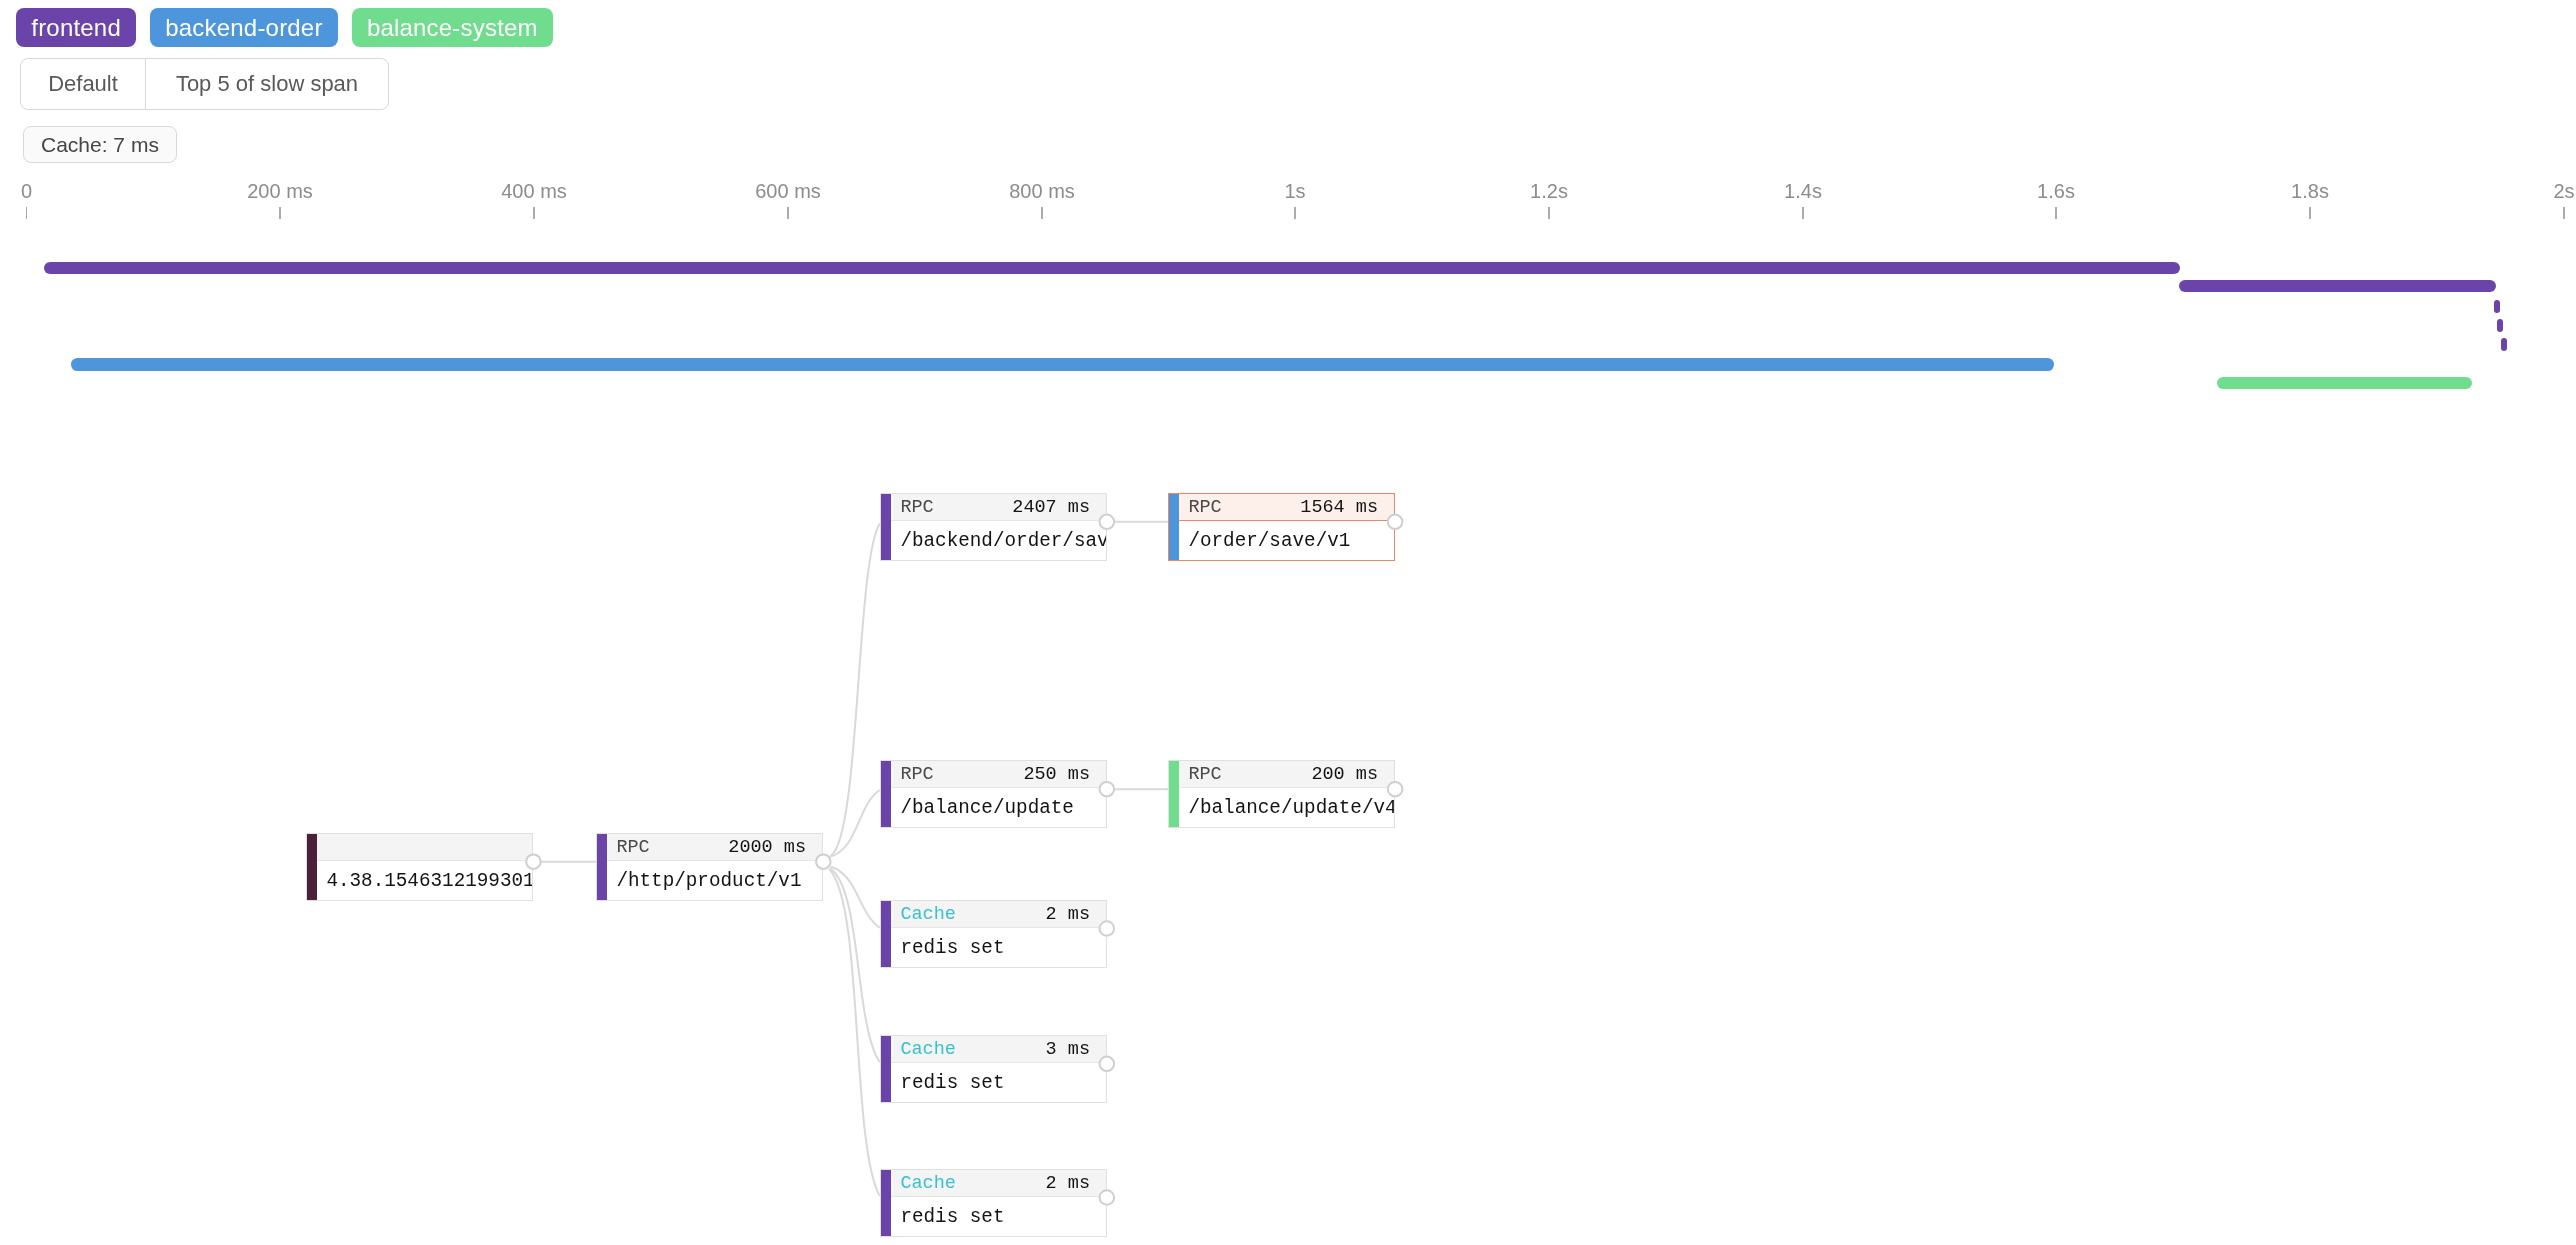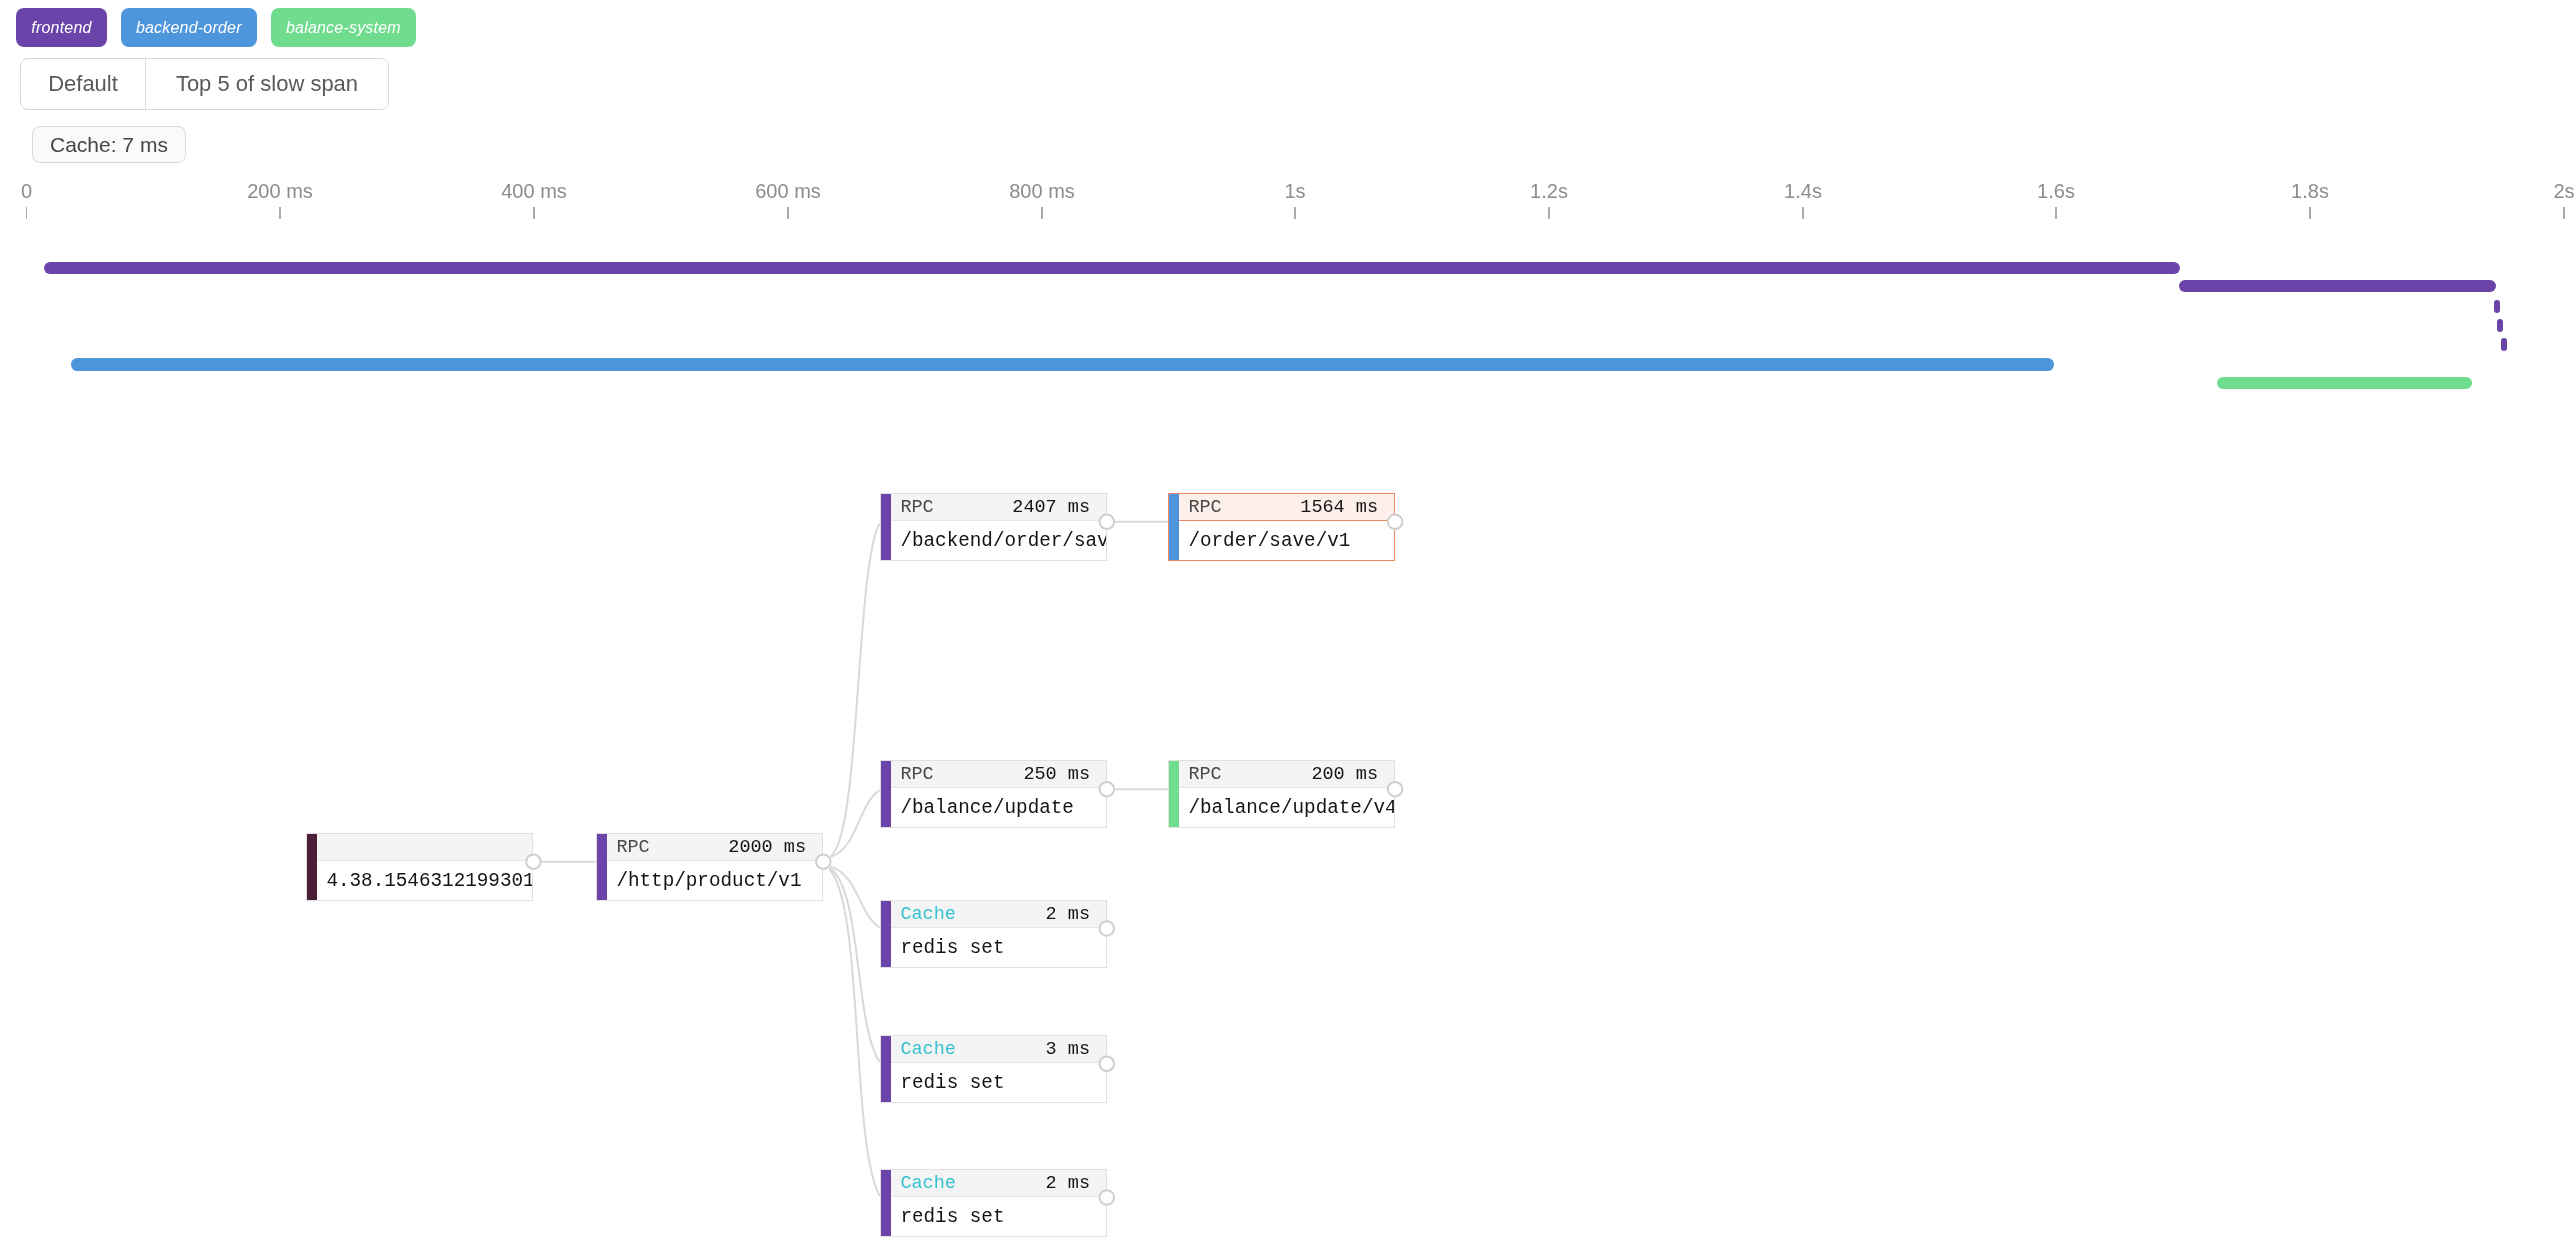--- a/index.html
+++ b/index.html
@@ -18,34 +18,34 @@
     --ink-soft:#4a4a4a;
     --ruler-text:#8c8c8c;
   }
   html,body{margin:0;padding:0;background:#fff;}
   body{font-family:"Liberation Sans", sans-serif;}
   .canvas{position:relative;width:2576px;height:1245px;background:#fff;overflow:hidden;}
 
   
   .tags{position:absolute;left:16px;top:8px;display:flex;gap:13.7px;}
   .tag{height:39px;display:flex;align-items:center;padding:0 15.3px;border-radius:8px;
-       color:#fff;font-size:16px;letter-spacing:0.2px;font-style:italic;}
+       color:#fff;font-size:24px;letter-spacing:0.2px;}
   .tag.svc-frontend{background:var(--purple);}
   .tag.svc-backend{background:var(--blue);}
   .tag.svc-balance{background:var(--green);}
 
   
   .tabbar{position:absolute;left:20px;top:58px;height:52px;display:flex;
           border:1.6px solid var(--edge);border-radius:8px;background:#fff;box-sizing:border-box;}
   .tab{display:flex;align-items:center;justify-content:center;font-size:22px;color:#595959;
        padding:0 27px;box-sizing:border-box;white-space:nowrap;cursor:default;}
   .tab + .tab{border-left:1.6px solid var(--edge);}
 
   
-  .badge{position:absolute;left:32px;top:126px;height:37px;display:flex;align-items:center;
+  .badge{position:absolute;left:23px;top:126px;height:37px;display:flex;align-items:center;
          padding:8px 17px;border:1.6px solid var(--edge);border-radius:8px;background:#fafafa;
          color:#454545;font-size:21px;box-sizing:border-box;}
 
   
   .tickgroup{position:absolute;top:180px;width:0;}
   .tick-label{position:absolute;top:0;transform:translateX(-50%);font-size:20px;
               color:var(--ruler-text);white-space:nowrap;}
   .tick-mark{position:absolute;left:-0.8px;top:26.6px;width:1.6px;height:12px;background:#ababab;}
 
   

